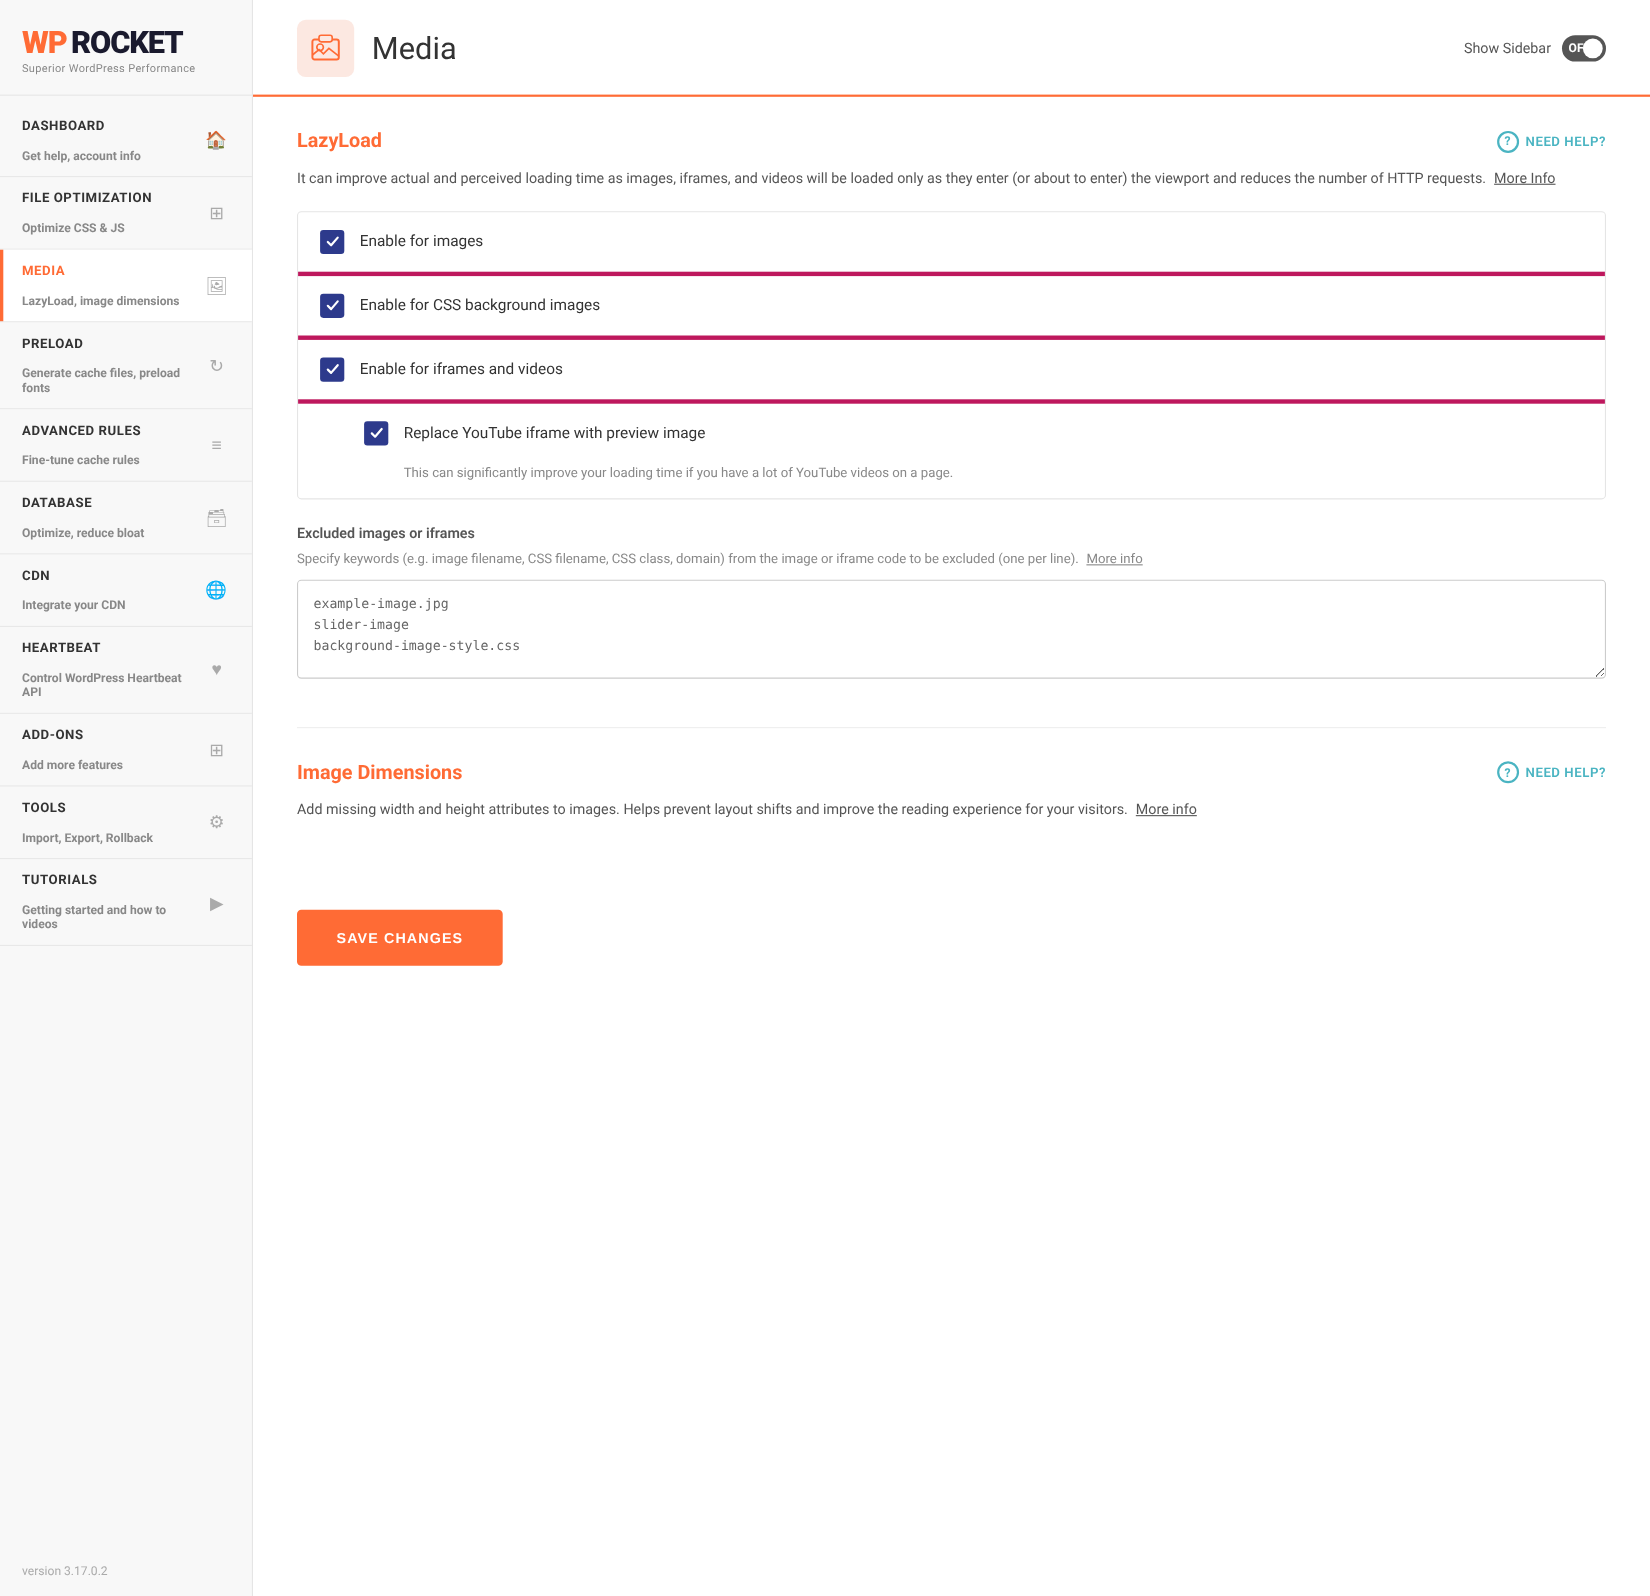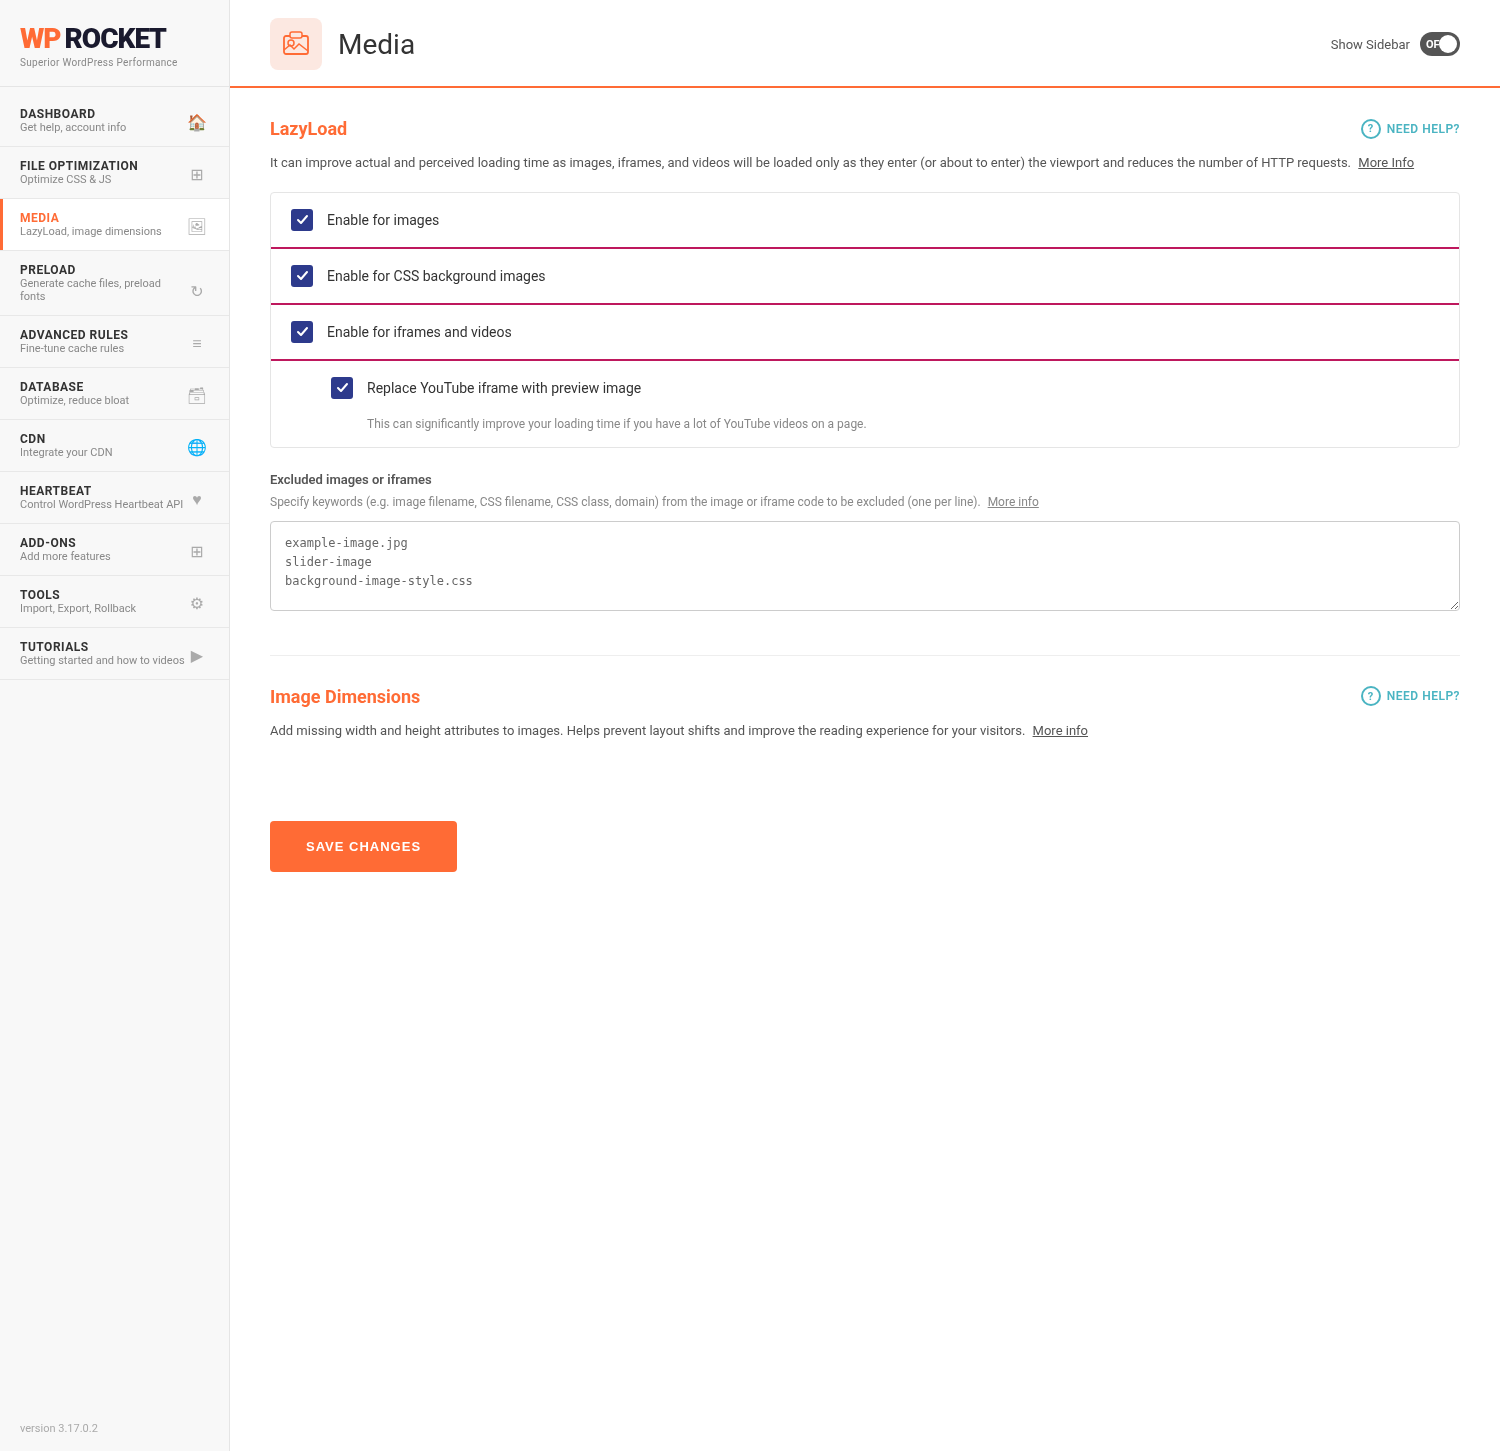--- a/index.html
+++ b/index.html
@@ -36,21 +36,21 @@
       color: #888;
       margin-top: 2px;
       letter-spacing: 0.3px;
     }
     .sidebar-nav {
       flex: 1;
       padding: 8px 0;
     }
     .nav-item {
       display: flex;
-      align-items: flex-end;
+      align-items: center;
       justify-content: space-between;
       padding: 12px 20px;
       border-bottom: 1px solid #e8e8e8;
       cursor: pointer;
       position: relative;
     }
     .nav-item.active {
       background: #fff;
     }
     .nav-item.active::before {
@@ -67,21 +67,22 @@
       font-size: 12px;
       font-weight: 700;
       color: #333;
       letter-spacing: 0.5px;
       text-transform: uppercase;
     }
     .nav-item.active .nav-item-title { color: #ff6b35; }
     .nav-item-subtitle {
       font-size: 11px;
       color: #888;
-      margin-top: 0;
+      margin-top: 14px;
+      font-weight: bold;
     }
     .nav-item-icon {
       width: 24px;
       height: 24px;
       display: flex;
       align-items: center;
       justify-content: center;
       color: #aaa;
       font-size: 16px;
       flex-shrink: 0;
@@ -218,21 +219,21 @@
     
     .options-box {
       border: 1px solid #e5e5e5;
       border-radius: 4px;
       background: #fff;
     }
     .option-row {
       display: flex;
       align-items: center;
       padding: 16px 20px;
-      border-bottom: 2px solid #be185d;
+      border-bottom: 4px solid #be185d;
       gap: 14px;
     }
     .option-row:last-child { border-bottom: none; }
     .option-row.indented { padding-left: 60px; flex-direction: column; align-items: flex-start; }
     .option-row.indented .option-label-wrap { display: flex; align-items: center; gap: 14px; }
     .checkbox {
       width: 22px;
       height: 22px;
       min-width: 22px;
       background: #2d3a8c;

